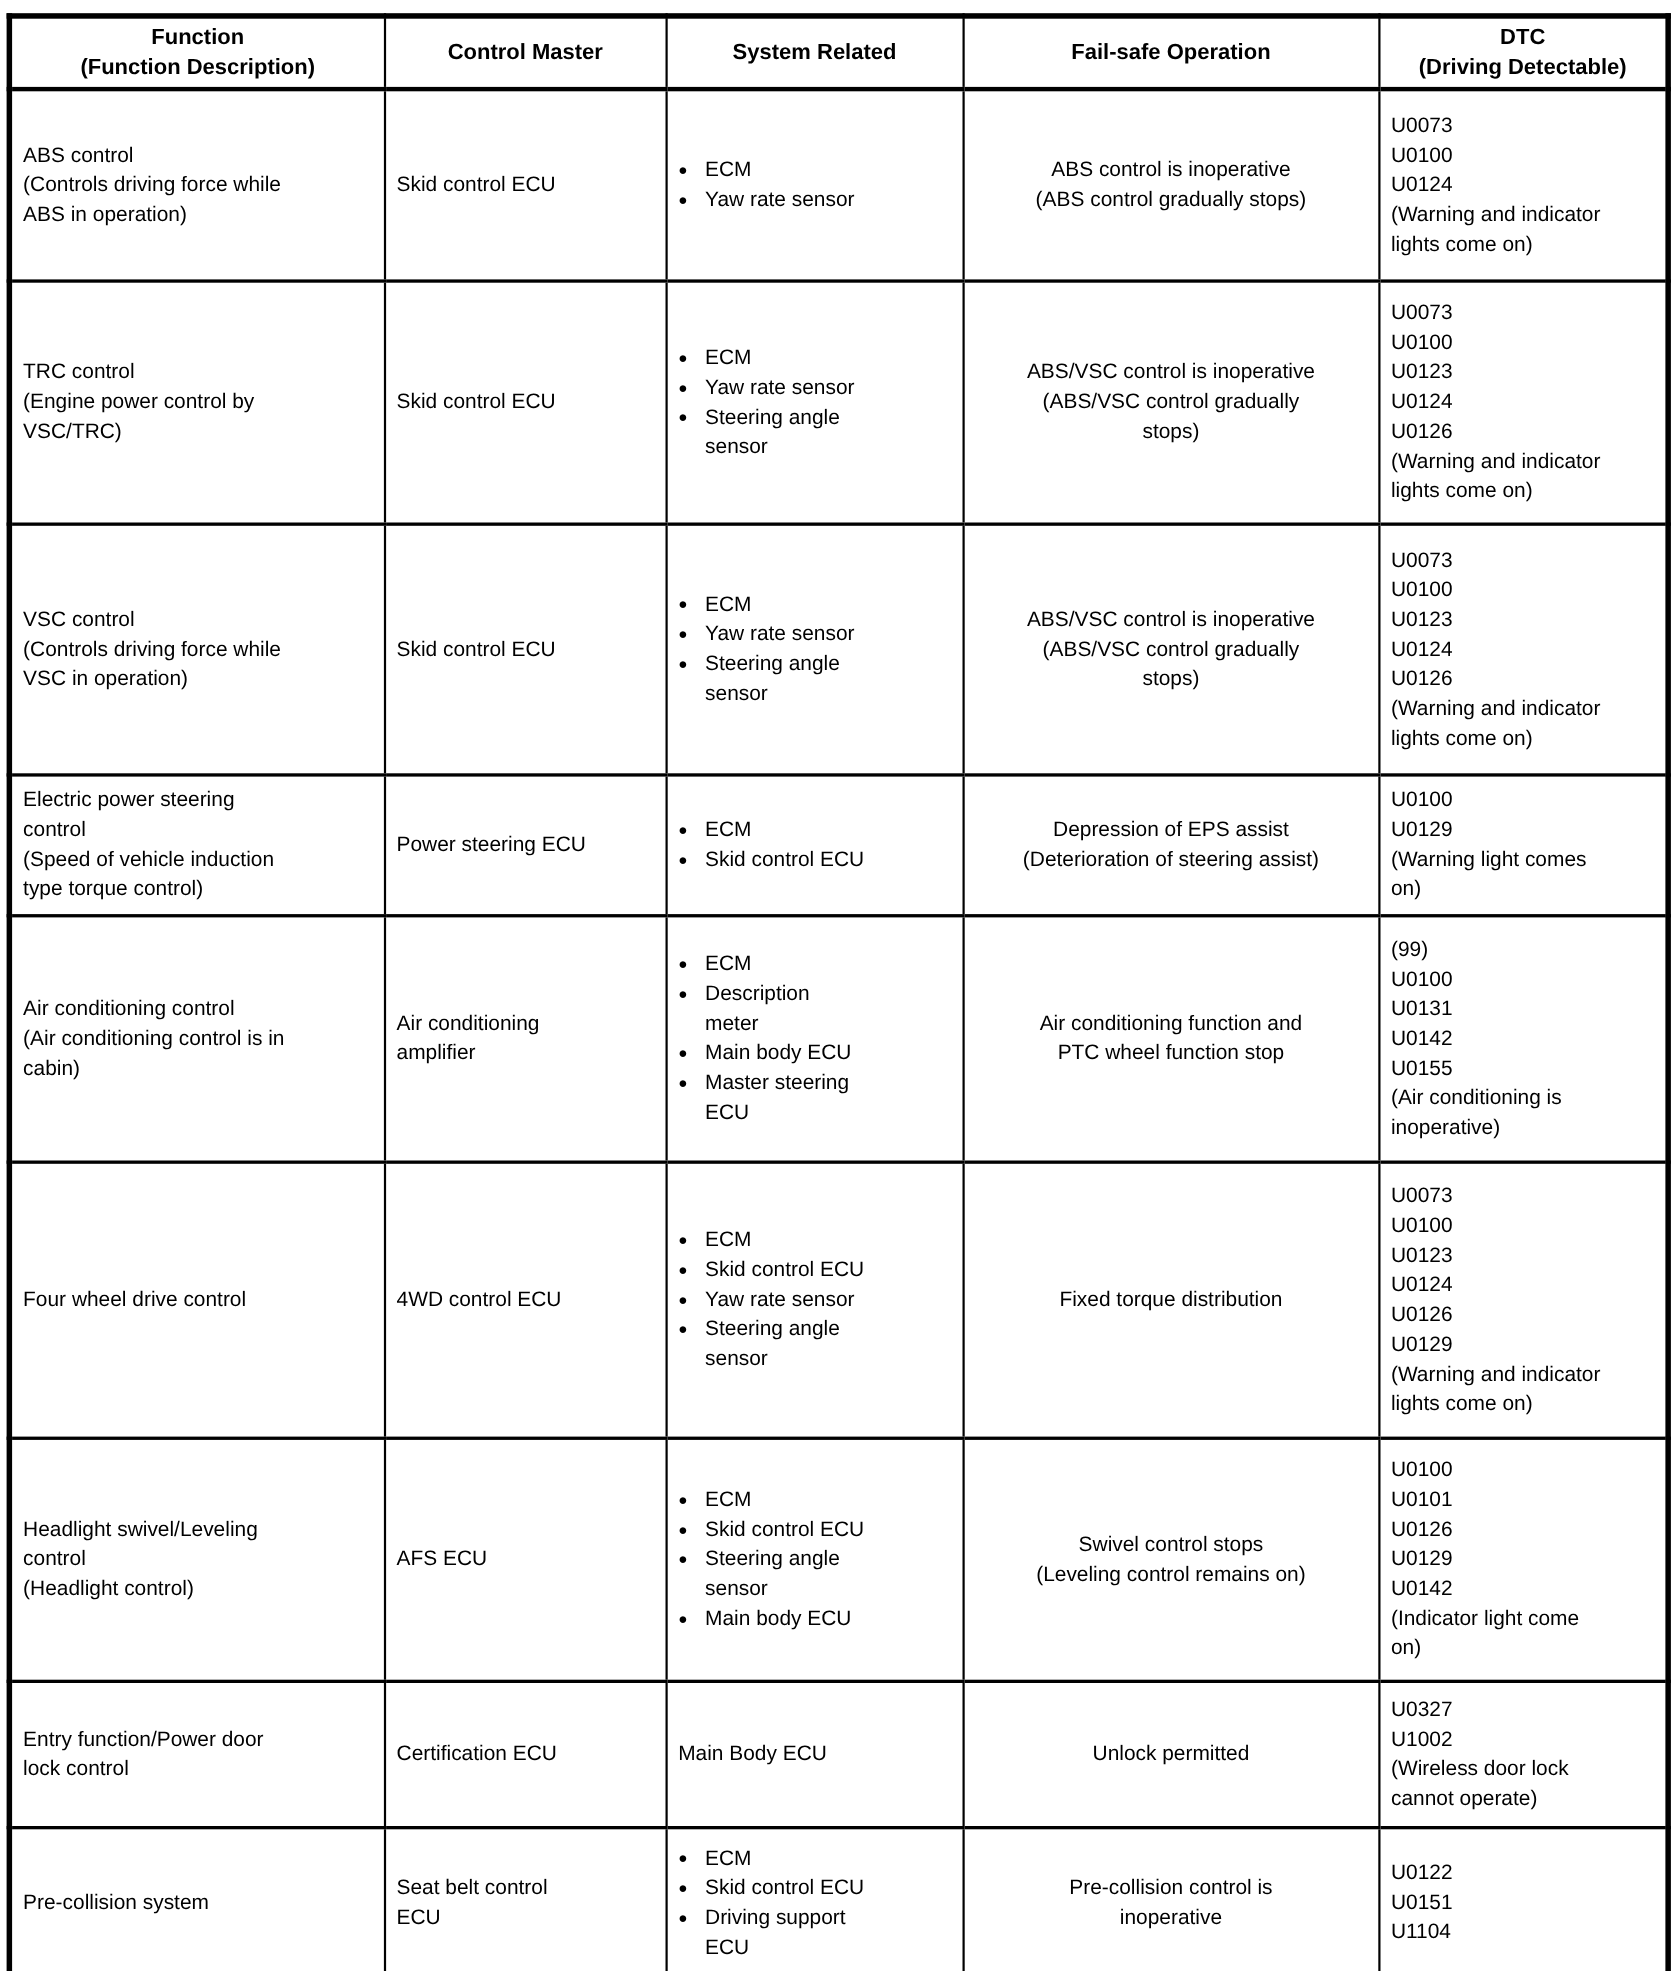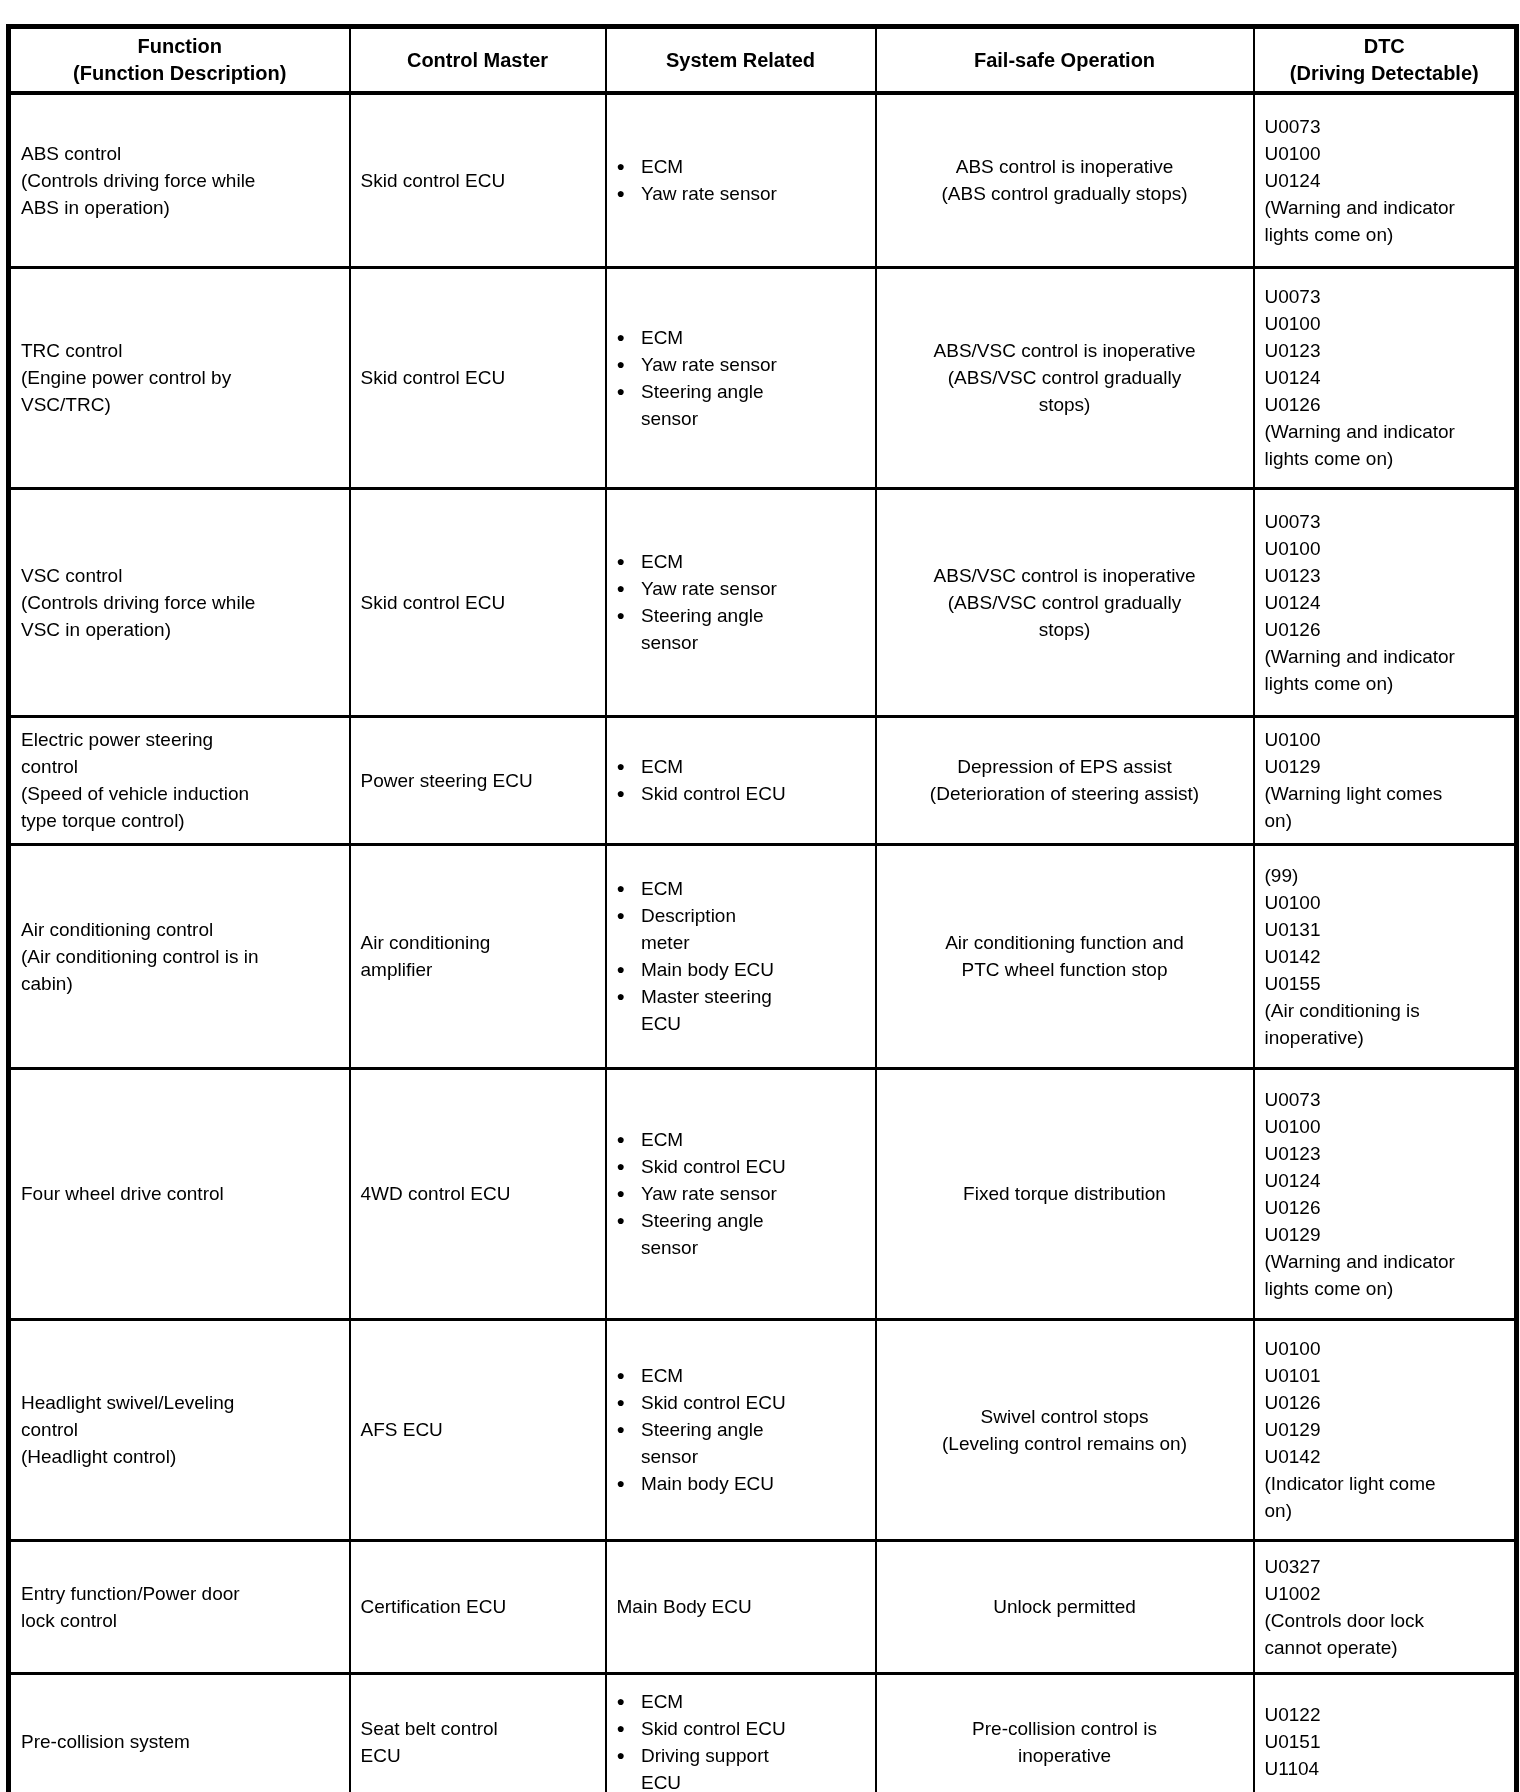--- a/index.html
+++ b/index.html
@@ -5,21 +5,21 @@
   * { box-sizing: border-box; }
   html, body {
     margin: 0; padding: 0;
     background: #ffffff;
     font-family: "Liberation Sans", sans-serif;
     color: #000;
   }
   .sheet {
     width: 1520px;
     height: 1792px;
-    padding: 24px 6px;
+    padding: 12px 6px;
     background: #fff;
   }
   table.dtc-table {
     border-collapse: collapse;
     table-layout: fixed;
     width: 1508px;
     border: 5px solid #000;
   }
   .dtc-table th, .dtc-table td {
     border-left: 2px solid #000;
@@ -305,21 +305,21 @@
       <tr style="height:133px">
         <td class="c-fn txt">Entry function/Power door
 lock control</td>
         <td class="c-master txt">Certification ECU</td>
         <td class="c-sys">
           <div class="txt">Main Body ECU</div>
         </td>
         <td class="c-fail txt">Unlock permitted</td>
         <td class="c-dtc txt">U0327
 U1002
-(Controls door lock
+(Wireless door lock
 cannot operate)</td>
       </tr>
 
       <tr style="height:138px">
         <td class="c-fn txt">Pre-collision system</td>
         <td class="c-master txt">Seat belt control
 ECU</td>
         <td class="c-sys">
           <div class="bullet-item">
               <span class="bullet-icon">●</span>

